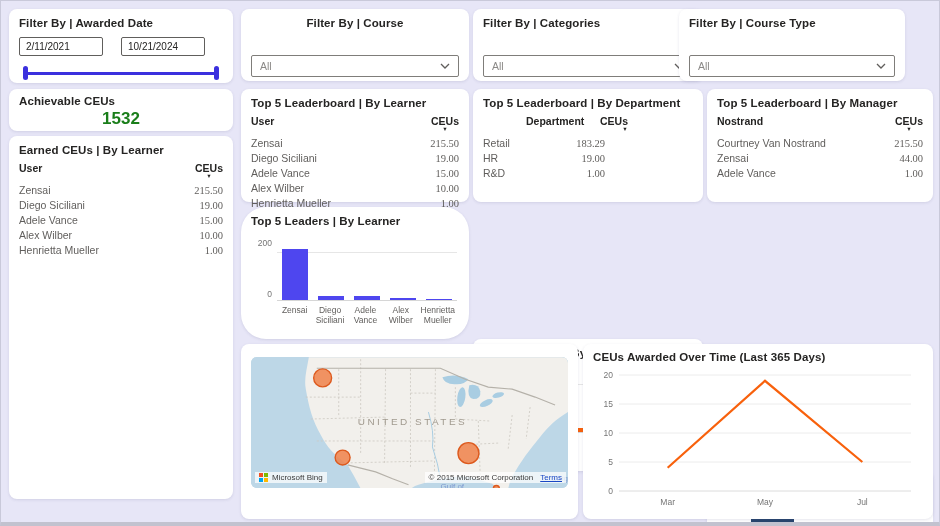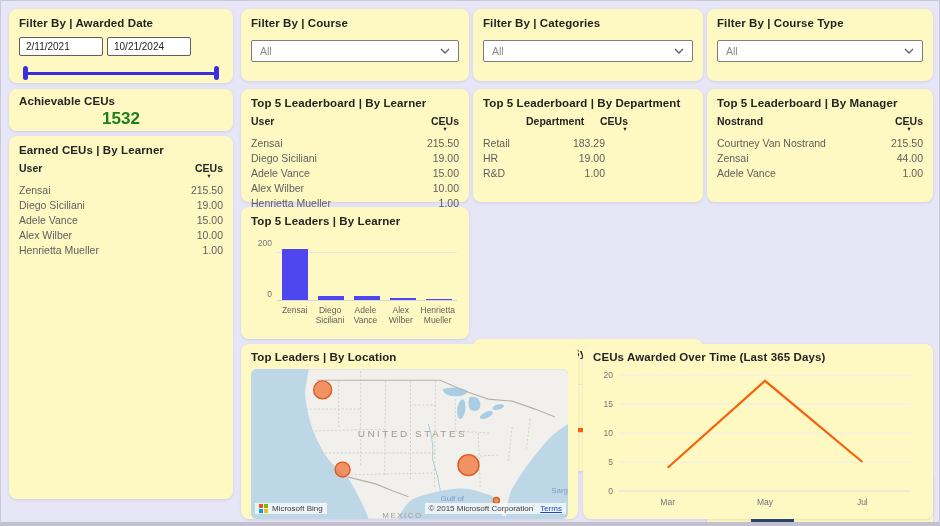--- a/index.html
+++ b/index.html
@@ -5,75 +5,75 @@
   * { margin:0; padding:0; box-sizing:border-box; }
   html,body { background:#d9d9e6; }
   .screen {
     position:relative; width:940px; height:526px;
     background:#e7e6f7;
     font-family:"Liberation Sans", sans-serif;
     border:1px solid #c9c9da; border-bottom:4px solid #c2c2cf;
     overflow:hidden;
   }
   .card {
-    position:absolute; background:#fef9c3; border-radius:8px;
+    position:absolute; background:#ffffff; border-radius:8px;
     box-shadow:0 1px 3px rgba(70,70,120,.14);
     padding:8px 10px;
   }
   .card-title { font-size:11.5px; font-weight:bold; color:#252423; letter-spacing:.1px; }
 
   
-  .date-row { display:flex; gap:4px; margin-top:8px; }
+  .date-row { display:flex; gap:18px; margin-top:8px; }
   .date-box {
     width:84px; height:19px; border:1px solid #605e5c; border-radius:2px;
     font-size:10px; color:#252423; font-family:"Liberation Sans",sans-serif;
     padding:0 6px; background:#fff;
   }
   .slider { position:relative; margin:10px 4px 0 4px; height:14px; }
   .slider .track { position:absolute; left:2px; right:2px; top:6px; height:3px; background:#3b30de; border-radius:2px; }
   .slider .handle { position:absolute; top:0; width:5px; height:14px; background:#3b30de; border-radius:3px; }
   .slider .handle.start { left:0; }
   .slider .handle.end { right:0; }
   .dropdown {
-    margin-top:11px; height:22px; border:1px solid #7f7d7a; border-radius:2px;
+    margin-top:26px; height:22px; border:1px solid #7f7d7a; border-radius:2px;
     display:flex; align-items:center; justify-content:space-between;
     padding:0 8px; background:#fff; cursor:pointer;
   }
   .dropdown .val { font-size:10.5px; color:#8a8886; }
   .dropdown svg { width:10px; height:6px; stroke:#605e5c; fill:none; stroke-width:1.3; }
 
   
   .kpi-value { text-align:center; font-size:17px; font-weight:bold; margin-top:2px; }
 
   
   .thead { display:flex; justify-content:space-between; margin-top:6px; font-size:10.5px; font-weight:bold; color:#252423; }
   .thead .c2 { text-align:right; position:relative; }
   .sort-caret { display:block; font-size:5.5px; color:#252423; line-height:4px; text-align:center; }
   .trows { margin-top:5px; }
   .trow { display:flex; justify-content:space-between; font-size:10.5px; color:#605e5c; line-height:15px; cursor:pointer; }
-  .trow .tval { text-align:right; }
+  .trow .tval { text-align:right;font-family:Liberation Serif, serif; }
   
   .cols-near .thead { justify-content:center; }
   .cols-near .thead .c1 { width:72px; }
   .cols-near .thead .c2 { width:52px; text-align:left; padding-left:2px;}
   .cols-near .trow { justify-content:flex-start; }
   .cols-near .trow .tname { width:64px; }
   .cols-near .trow .tval { width:58px; }
 
   
   .barchart { position:relative; }
   .barplot { position:relative; margin:16px 2px 0 26px; height:58px; border-bottom:1px solid #d6d6d6; }
   .gridline { position:absolute; left:0; right:0; height:1px; background:#e6e6e6; }
   .ytick { position:absolute; right:100%; margin-right:5px; font-size:8.5px; color:#757575; transform:translateY(-50%); white-space:nowrap; }
   .bar { position:absolute; bottom:0; cursor:pointer; }
   .xlabels { display:flex; margin:5px 2px 0 26px; }
   .xlabels .xl { flex:1; text-align:center; font-size:8.5px; color:#605e5c; line-height:9.5px; word-wrap:break-word; padding:0 2px; }
 
   
-  .mapbox { position:relative; margin-top:6px; border-radius:6px; overflow:hidden; height:150px; background:#bdd7e7; }
+  .mapbox { position:relative; margin-top:6px; border-radius:6px; overflow:hidden; height:131px; background:#bdd7e7; }
   .mapbox svg { display:block; }
   .map-chip { position:absolute; font-size:8px; color:#3b3b3b; background:rgba(255,255,255,.72); padding:1px 4px; display:flex; align-items:center; gap:4px; }
   .chip-left { left:4px; bottom:5px; }
   .chip-right { right:2px; bottom:5px; }
   .mslogo { display:inline-block; width:9px; height:9px; position:relative; }
   .mslogo i { position:absolute; width:4px; height:4px; }
   .mslogo .q1{left:0;top:0;background:#f25022;} .mslogo .q2{right:0;top:0;background:#7fba00;}
   .mslogo .q3{left:0;bottom:0;background:#00a4ef;} .mslogo .q4{right:0;bottom:0;background:#ffb900;}
   .terms { color:#1a47c4; text-decoration:underline; margin-left:3px; cursor:pointer; }
 
@@ -91,41 +91,41 @@
       <input class="date-box" value="2/11/2021" style="">
       <input class="date-box" value="10/21/2024" style="">
     </div>
     <div class="slider">
       <div class="track"></div>
       <div class="handle start"></div>
       <div class="handle end"></div>
     </div>
   </div>
 
-  <div class="card" style="left:240px;top:8px;width:228px;height:72px;">
+  <div class="card" style="left:240px;top:8px;width:228px;height:72px;text-align:center;">
     <div class="card-title">Filter By | Course</div>
     <div class="dropdown">
       <span class="val">All</span>
       <svg viewBox="0 0 10 6">
           <polyline points="1,1 5,5 9,1"></polyline>
         </svg>
     </div>
   </div>
 
   <div class="card" style="left:472px;top:8px;width:230px;height:72px;">
     <div class="card-title">Filter By | Categories</div>
     <div class="dropdown">
       <span class="val">All</span>
       <svg viewBox="0 0 10 6">
           <polyline points="1,1 5,5 9,1"></polyline>
         </svg>
     </div>
   </div>
 
-  <div class="card" style="left:706px;top:8px;width:226px;height:72px;">
+  <div class="card" style="left:678px;top:8px;width:226px;height:72px;">
     <div class="card-title">Filter By | Course Type</div>
     <div class="dropdown">
       <span class="val">All</span>
       <svg viewBox="0 0 10 6">
           <polyline points="1,1 5,5 9,1"></polyline>
         </svg>
     </div>
   </div>
 
   <div class="card" style="left:8px;top:88px;width:224px;height:42px;padding:6px 10px;">
@@ -230,21 +230,21 @@
           <span class="tname">Zensai</span>
           <span class="tval">44.00</span>
         </div>
         <div class="trow">
           <span class="tname">Adele Vance</span>
           <span class="tval">1.00</span>
         </div>
       </div>
   </div>
 
-  <div class="card barchart" style="left:240px;top:206px;width:228px;height:132px;">
+  <div class="card barchart" style="left:240px;top:206px;width:228px;height:132px;border-radius:25px;">
     <div class="card-title">Top 5 Leaders | By Learner</div>
     <div class="barplot">
         <div class="ytick" style="bottom: -4px;">0</div>
         <div class="gridline" style="bottom: 47.5px;"></div>
         <div class="ytick" style="bottom: 47.5px;">200</div>
         <div class="bar" style="left: 5.04px; width: 25.92px; height: 51.1812px; background: rgb(78, 70, 239);"></div>
         <div class="bar" style="left: 41.04px; width: 25.92px; height: 4.5125px; background: rgb(78, 70, 239);"></div>
         <div class="bar" style="left: 77.04px; width: 25.92px; height: 3.5625px; background: rgb(78, 70, 239);"></div>
         <div class="bar" style="left: 113.04px; width: 25.92px; height: 2.375px; background: rgb(78, 70, 239);"></div>
         <div class="bar" style="left: 149.04px; width: 25.92px; height: 1.2px; background: rgb(78, 70, 239);"></div>
@@ -279,21 +279,20 @@
     <div class="card-title">Top 5 Leaders | By Manager</div>
     <div class="barplot">
         <div class="gridline" style="bottom: 47.5px;"></div>
         <div class="ytick" style="bottom: 47.5px;">200</div>
         <div class="bar" style="left: 8.30667px; width: 42.72px; height: 51.1812px; background: rgb(39, 69, 109);"></div>
       </div>
 
   </div>
 
   <div class="card" style="left:240px;top:343px;width:337px;height:175px;padding:7px 10px;">
-    <div class="card-title">Top Leaders | By Location</div>
     <div class="mapbox">
       <svg width="317" height="150" viewBox="0 0 318 150">
         <rect x="0" y="0" width="318" height="150" fill="#bdd7e7"></rect>
 
         <path d="M58,0 C56,12 53,22 55,32 C58,50 62,64 70,78 C76,90 84,98 92,104 L97,108
                  C104,120 112,134 118,150 L148,150 C152,140 158,131 168,128
                  C180,124 194,121 206,120 C216,119 224,121 232,124 L242,127
                  C248,132 250,140 252,147 L256,147 C257,137 258,128 262,120
                  C270,105 280,92 290,80 C298,70 306,62 318,55 L318,0 Z" fill="#f2f0ec"></path>
 

